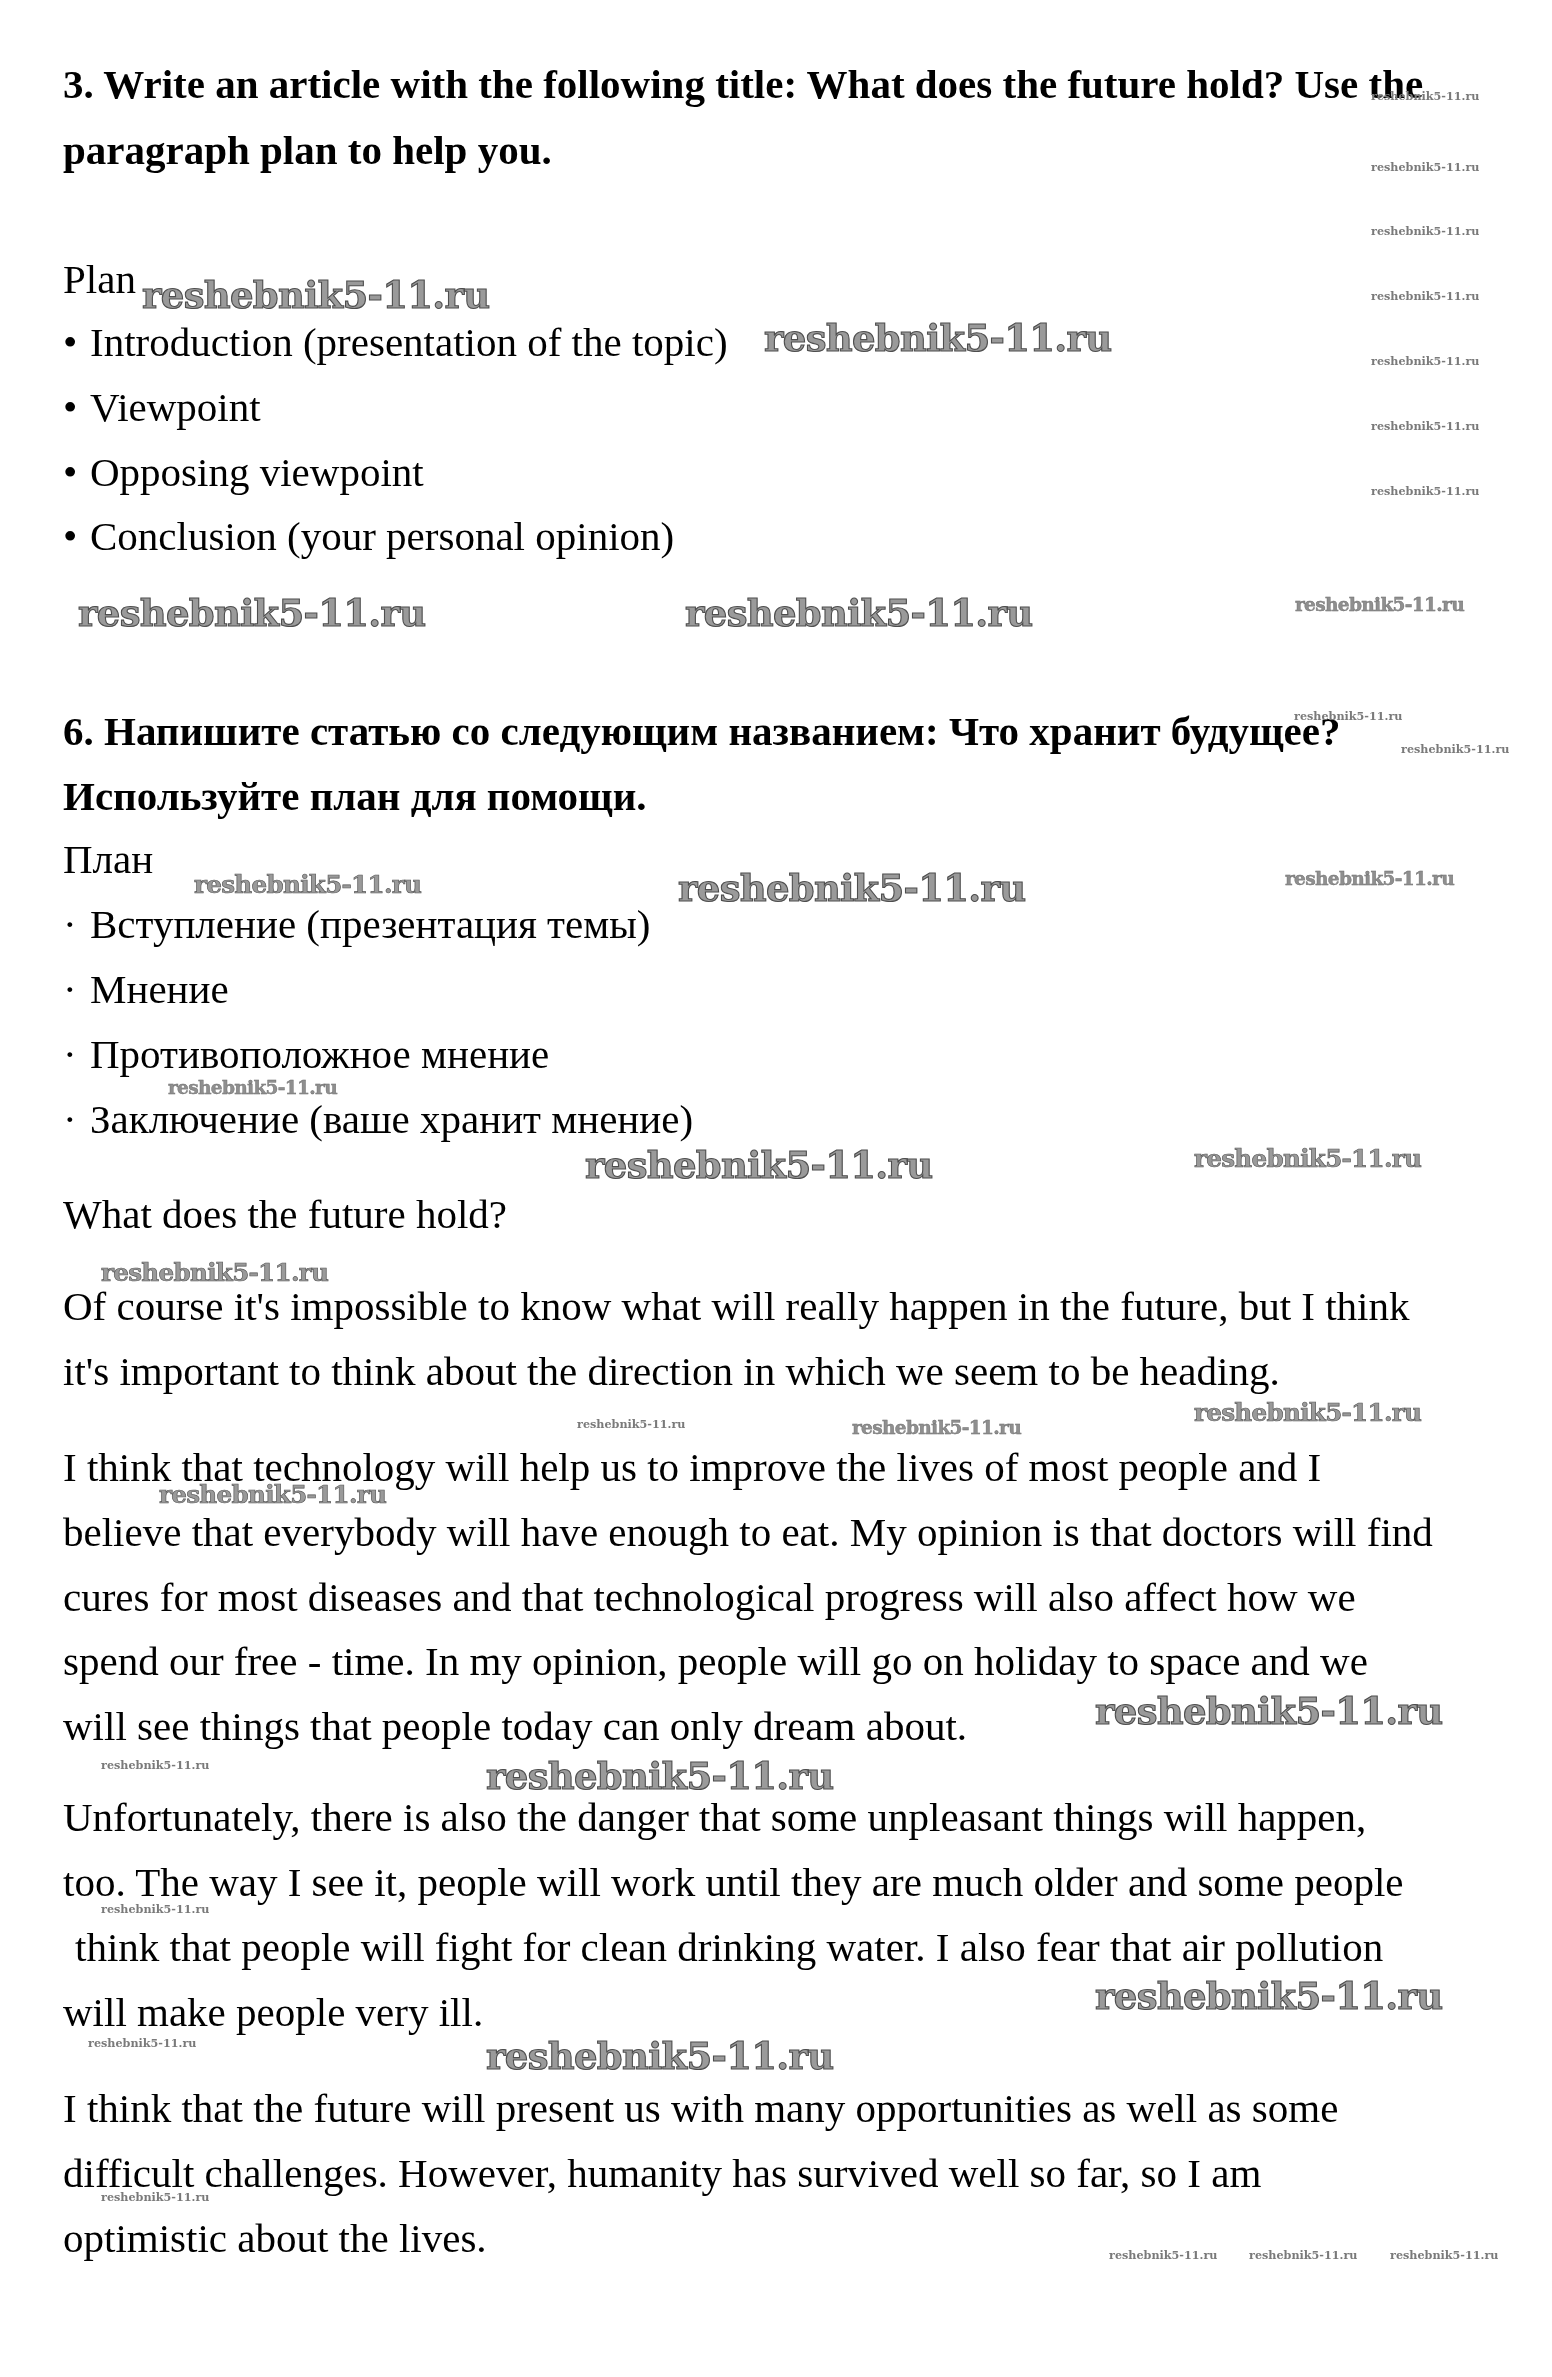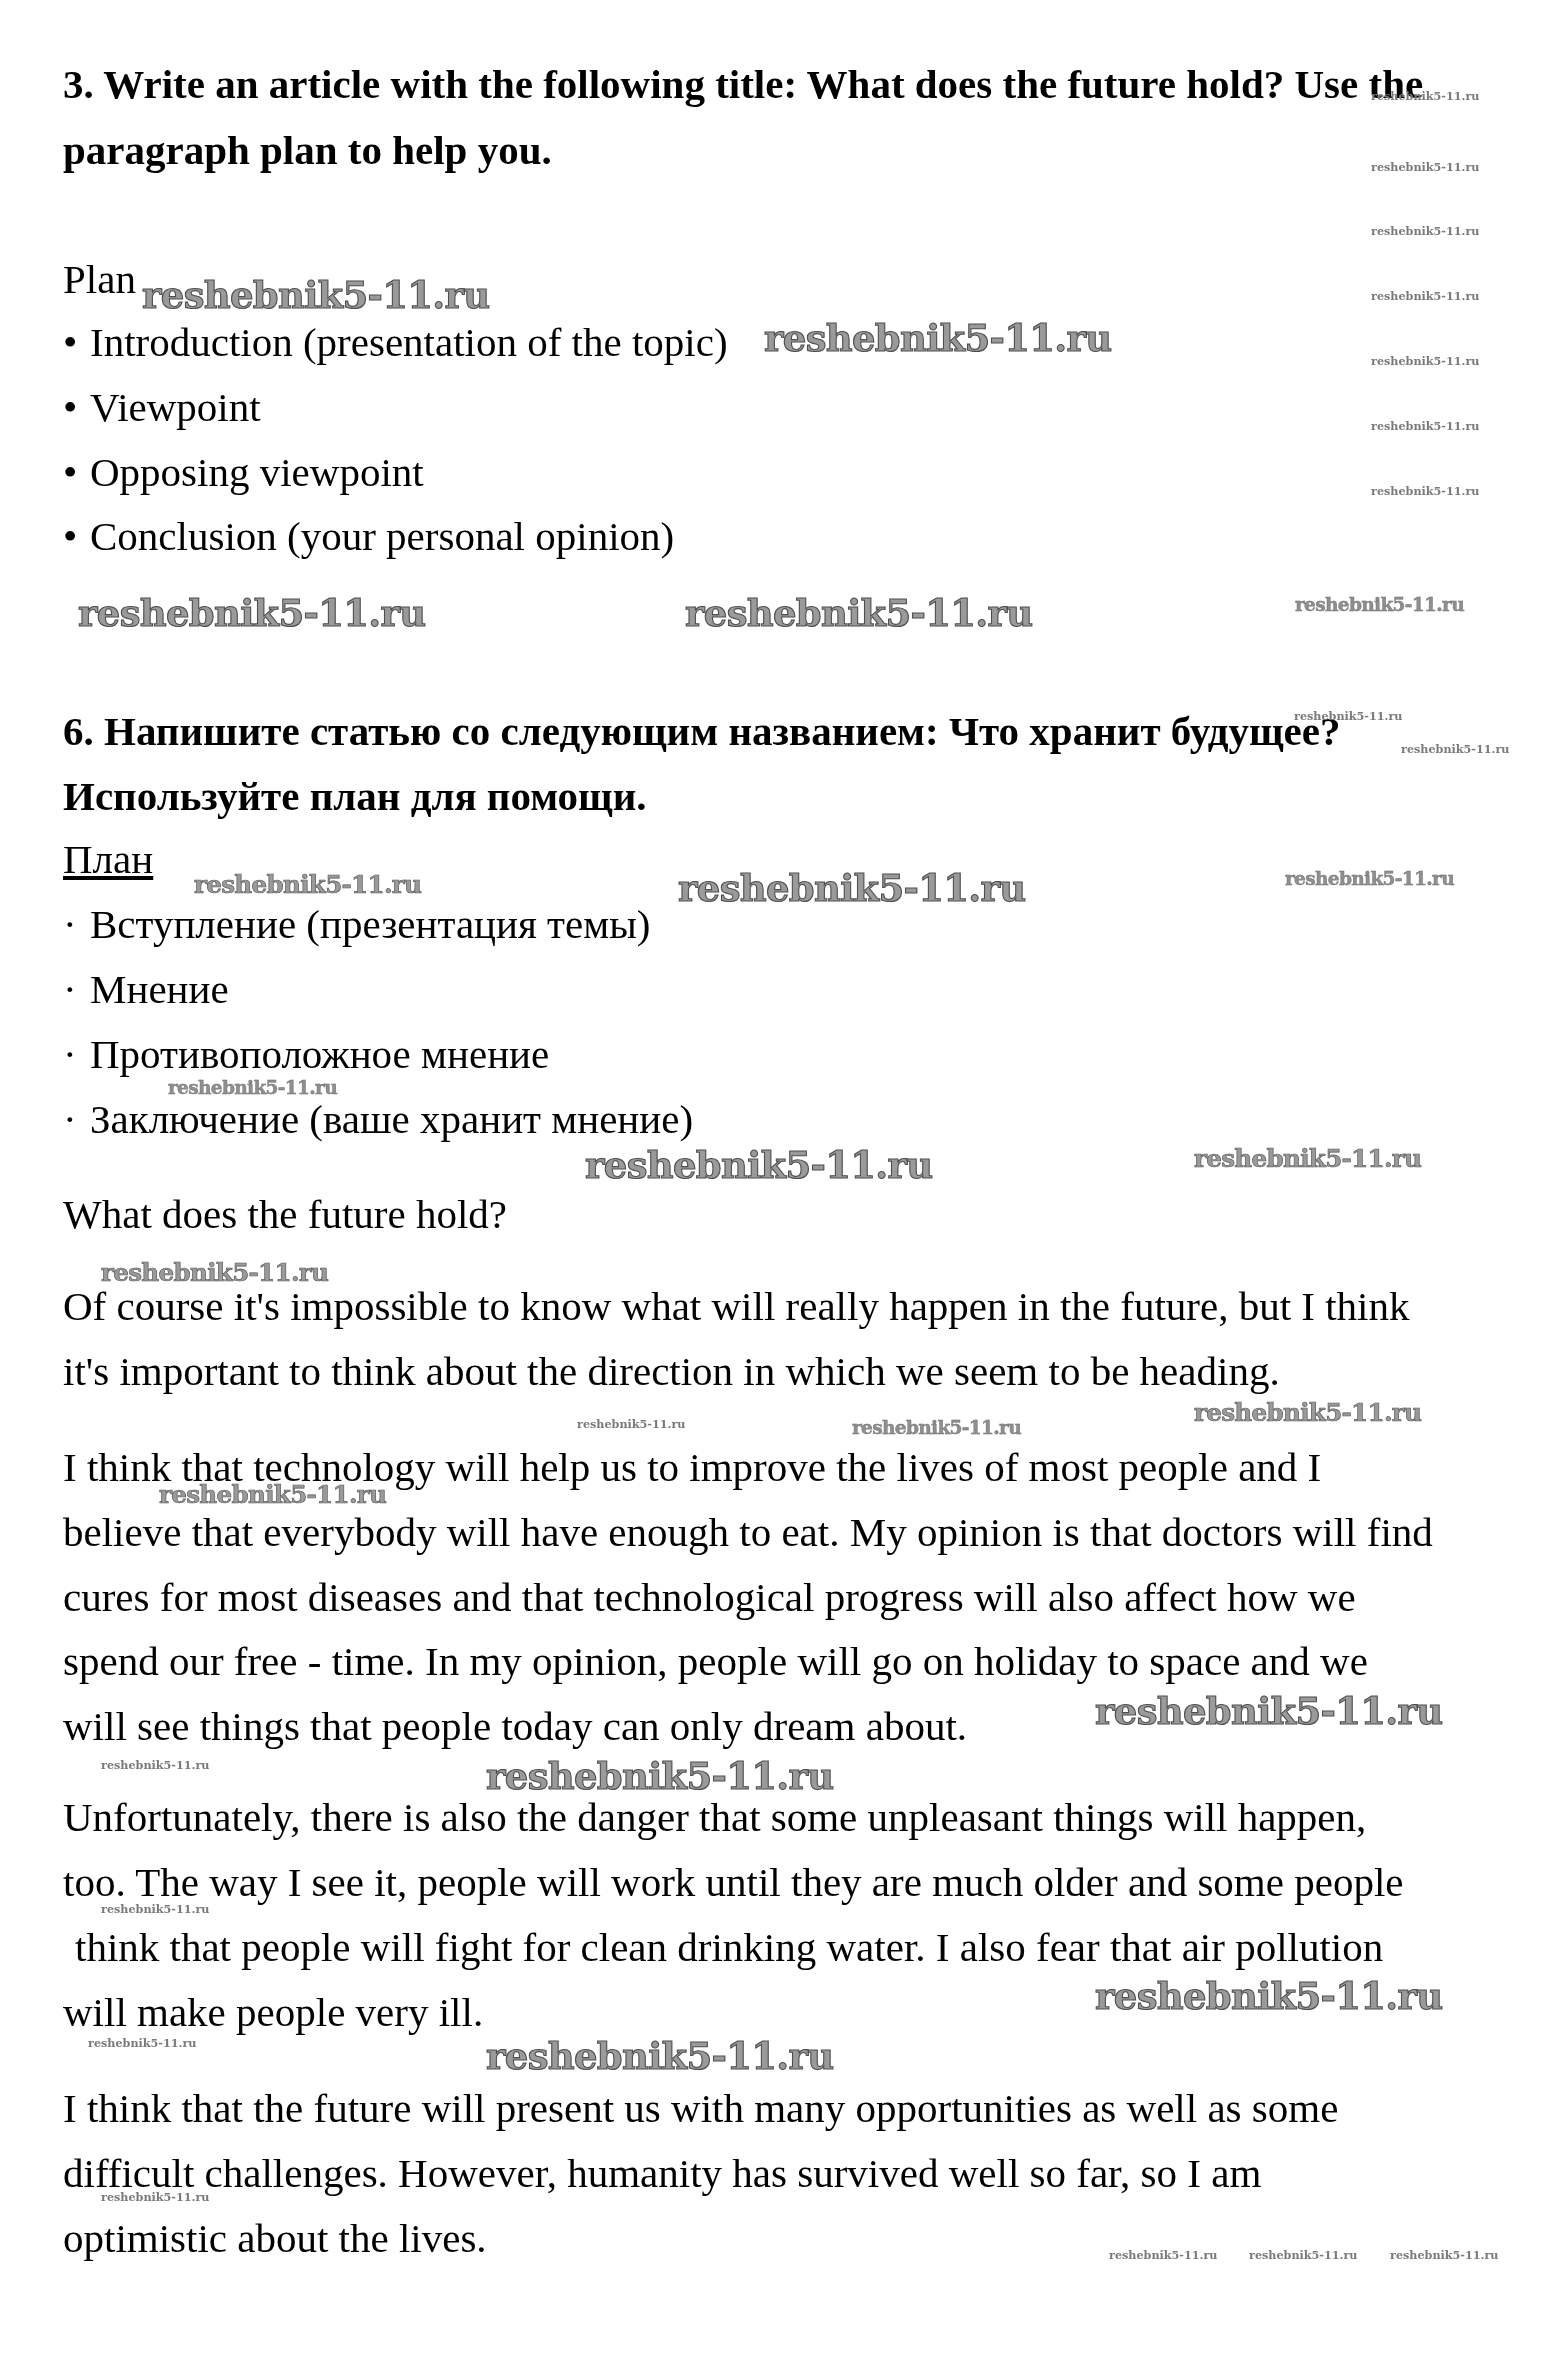--- a/index.html
+++ b/index.html
@@ -61,21 +61,21 @@
 <div class="line" style="top:452px;">
   <span class="bullet">•</span><span>Opposing viewpoint</span>
 </div>
 <div class="line" style="top:516px;">
   <span class="bullet">•</span><span>Conclusion (your personal opinion)</span>
 </div>
 
 <div class="line bold" style="top:711px;">6. Напишите статью со следующим названием: Что хранит будущее?</div>
 <div class="line bold" style="top:776px;">Используйте план для помощи.</div>
 
-<div class="line" style="top:839px;text-decoration:underline;">План</div>
+<div class="line" style="top:839px;">План</div>
 
 <div class="line" style="top:904px;">
   <span class="bullet">·</span><span>Вступление (презентация темы)</span>
 </div>
 <div class="line" style="top:969px;">
   <span class="bullet">·</span><span>Мнение</span>
 </div>
 <div class="line" style="top:1034px;">
   <span class="bullet">·</span><span>Противоположное мнение</span>
 </div>

